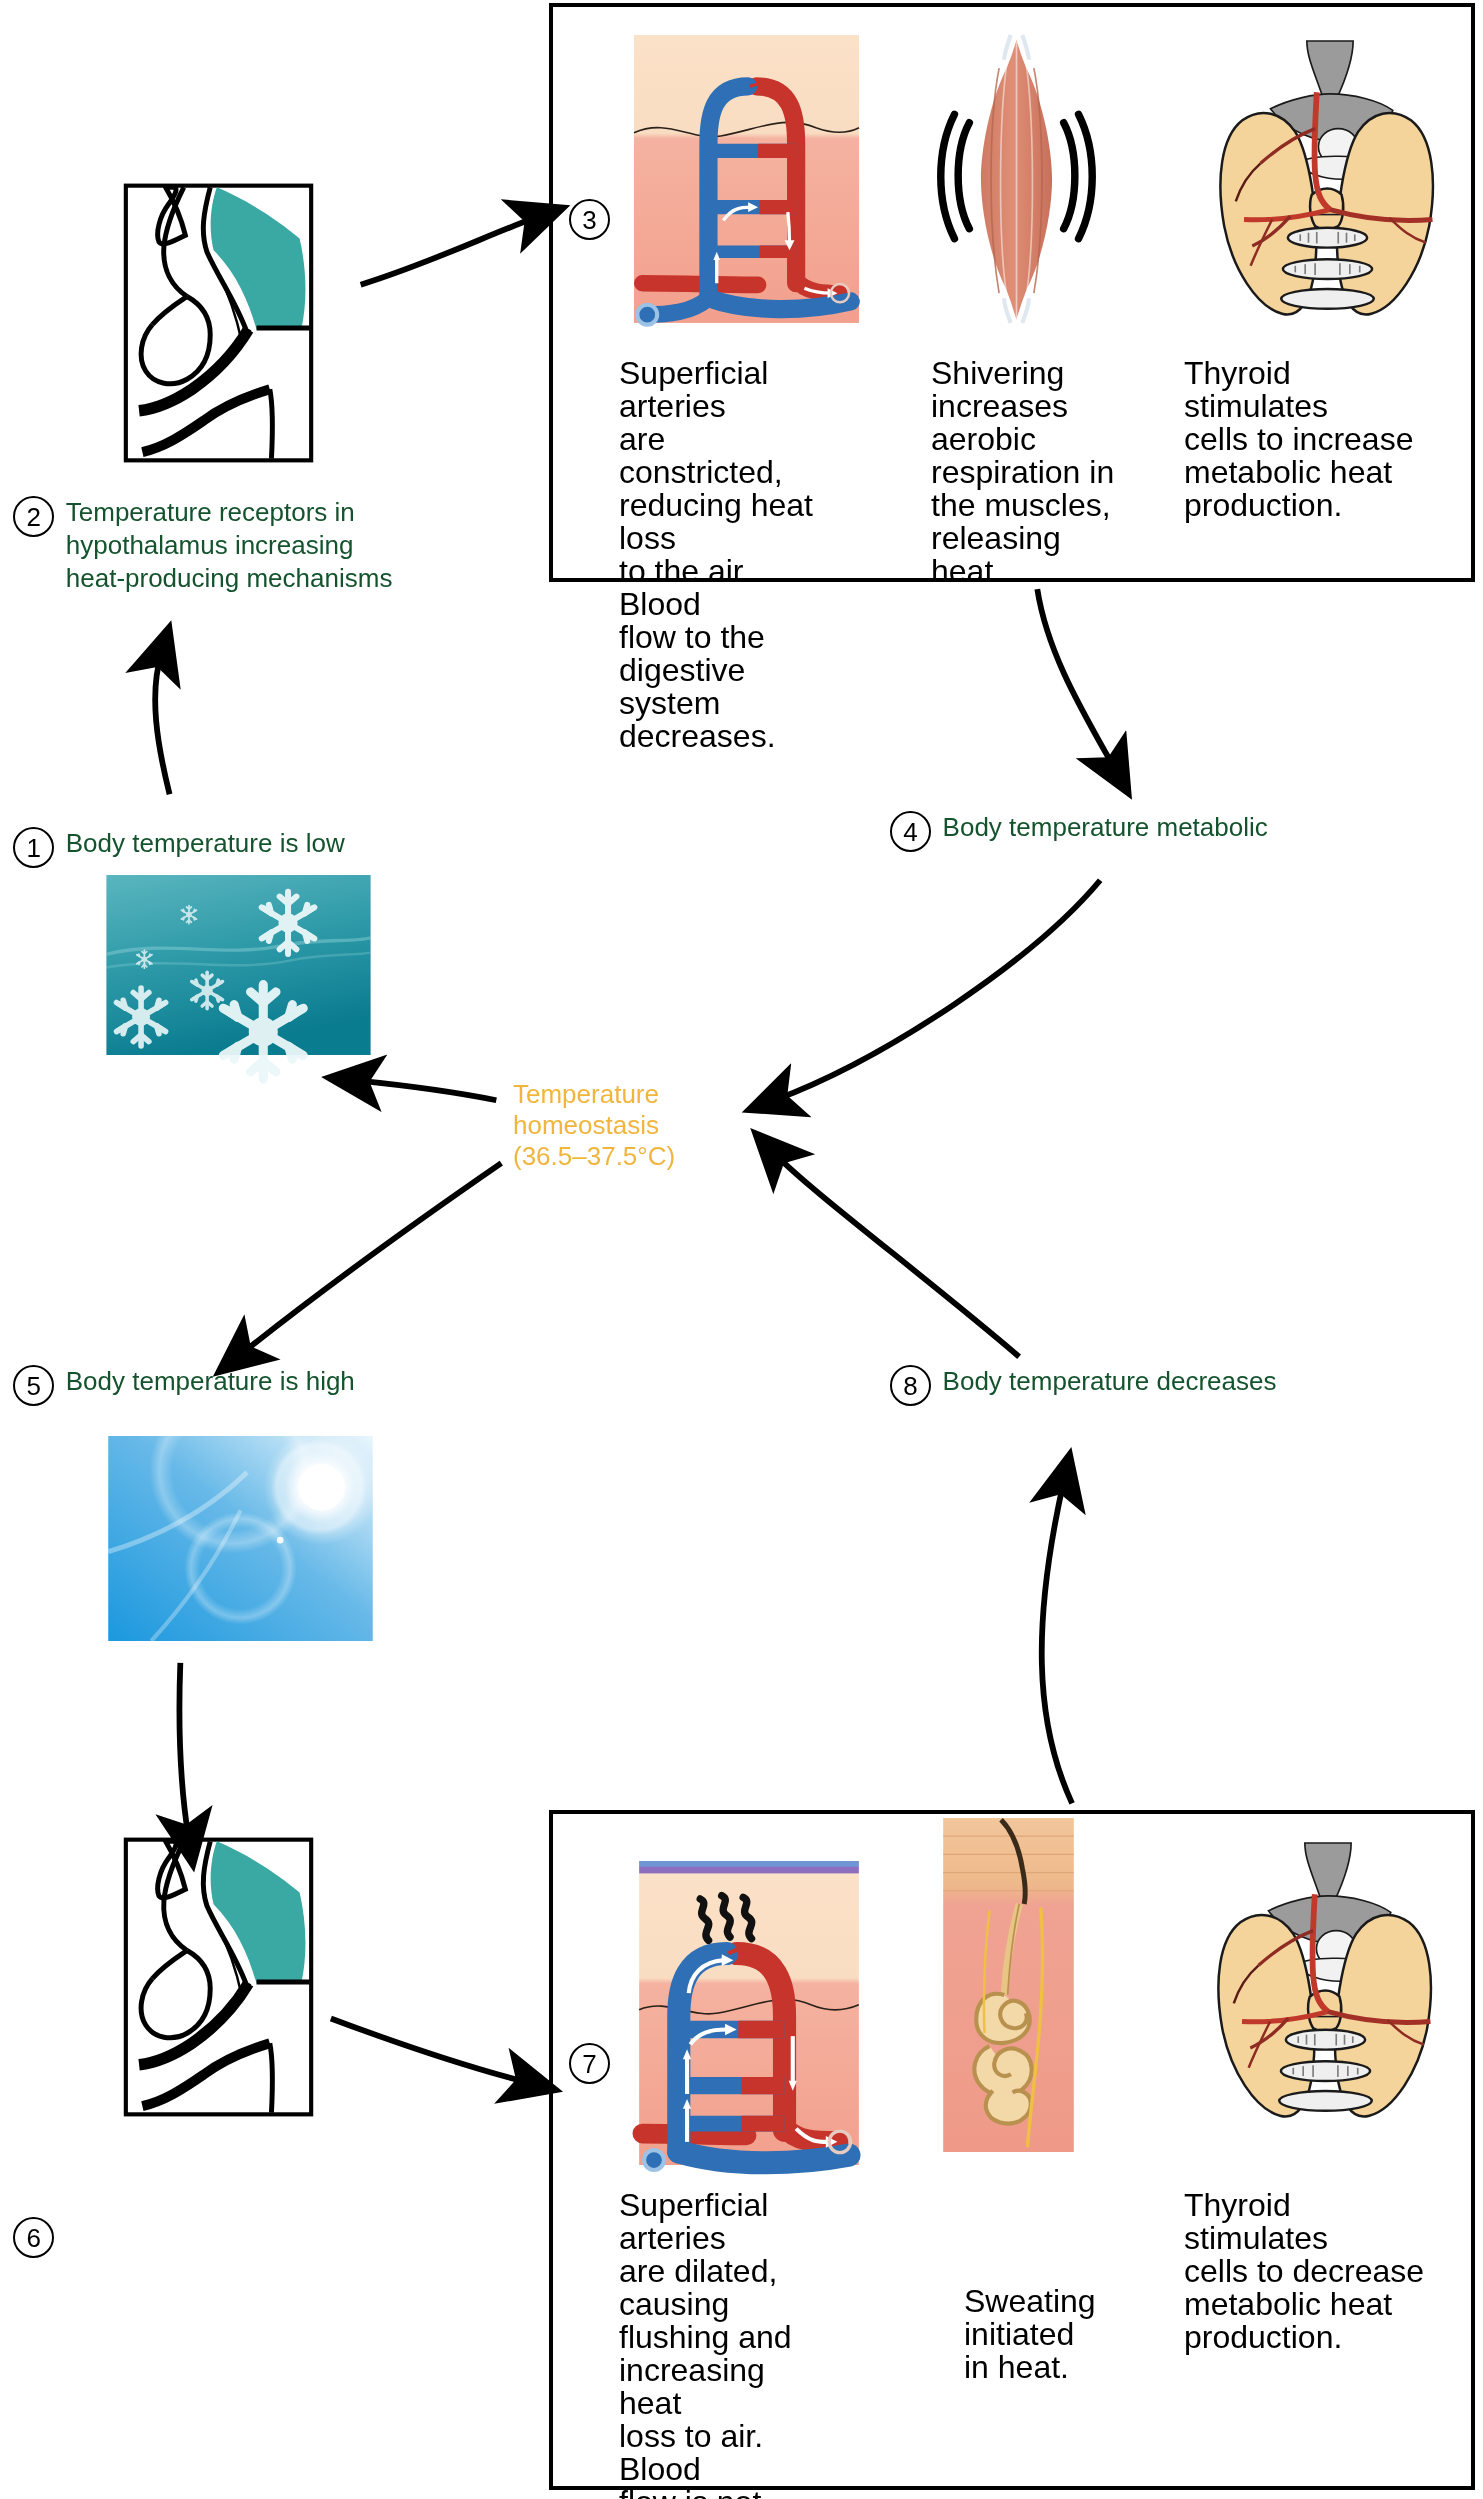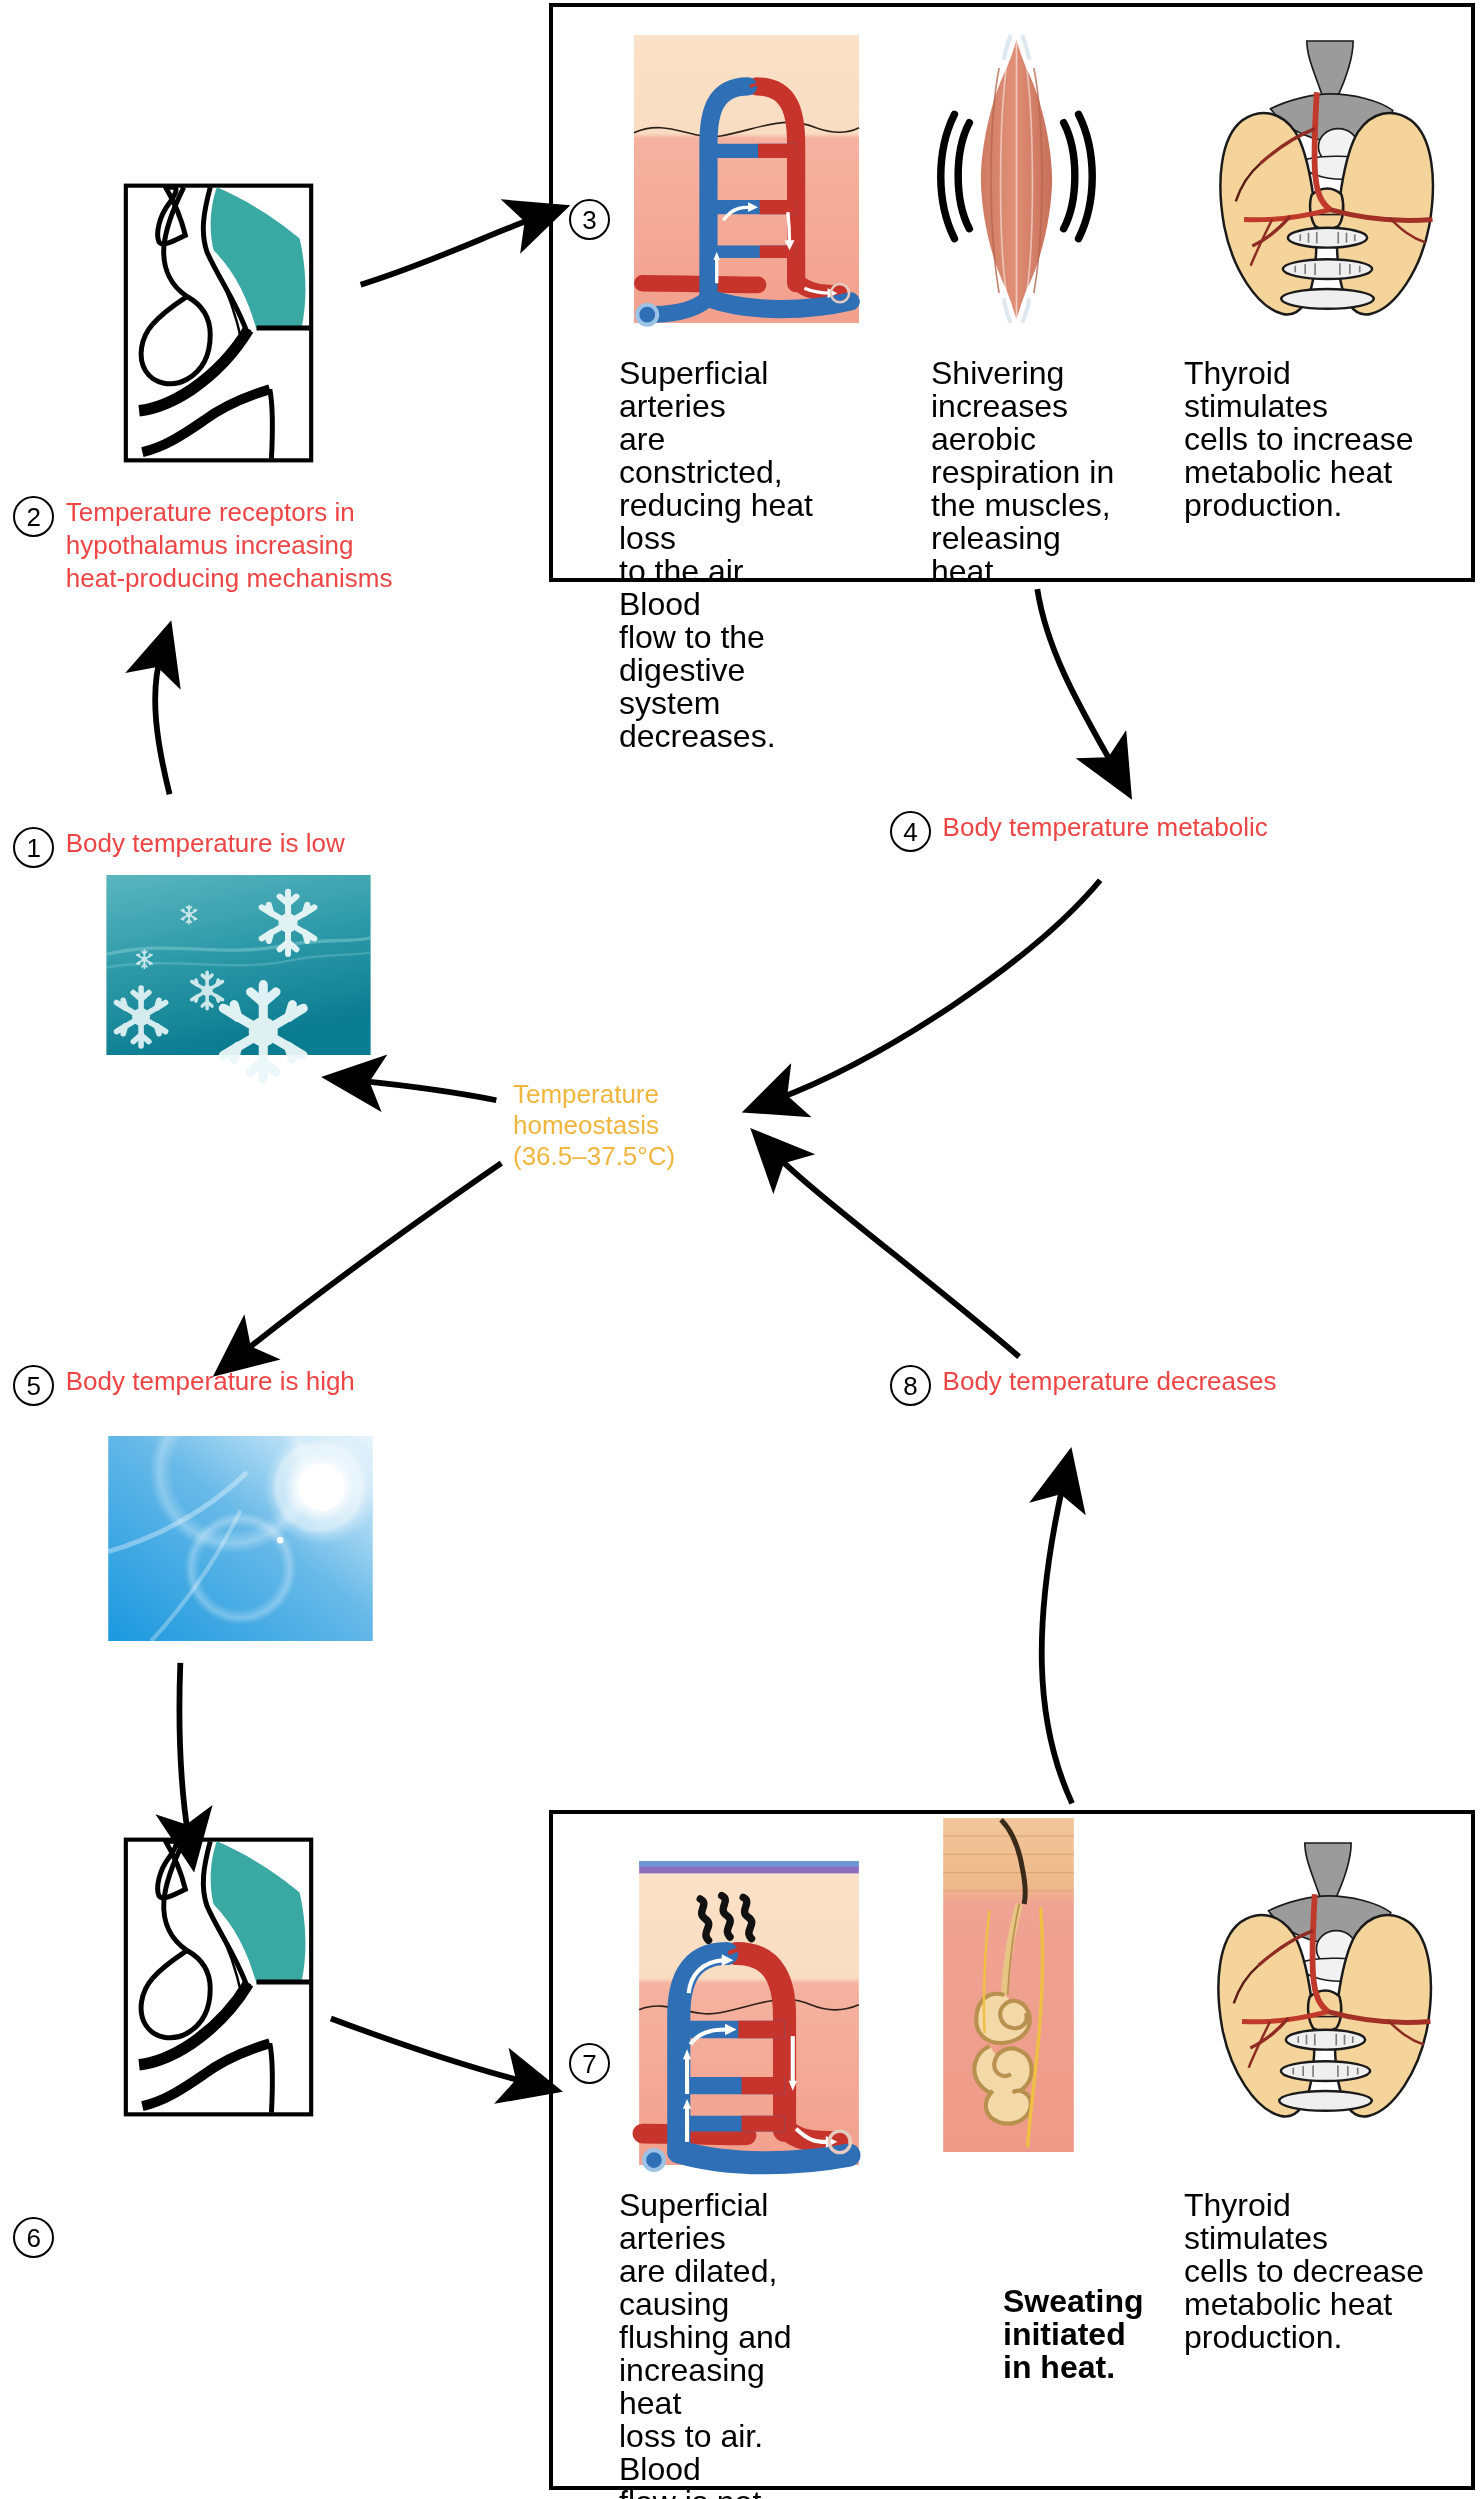--- a/index.html
+++ b/index.html
@@ -1,19 +1,19 @@
 <!DOCTYPE html>
 <html style="font-size:13.2px"><head>
 <meta charset="utf-8">
 <style>
   html,body{margin:0;padding:0;background:#fff;}
   body{width:1484px;height:2500px;position:relative;
        font-family:"Liberation Sans","DejaVu Sans",sans-serif;color:#000;}
   .abs{position:absolute;}
-  .txt{font-size:26px;line-height:33px;color:#ef4444;}
+  .txt{font-size:26px;line-height:33px;color:#14532d;}
   .num{width:41px;height:41px;border:2.5px solid #000;border-radius:50%;
        display:flex;align-items:center;justify-content:center;
        font-size:26px;line-height:1;box-sizing:border-box;background:#fff;}
   .step-row{display:flex;align-items:flex-start;gap:11.6px;}
   .panel{border:4.1px solid #000;background:#fff;box-sizing:border-box;}
   .col-txt{font-size:32px;line-height:33px;}
   .center-label{color:#f0b53c;font-size:26px;line-height:31px;text-align:left;}
   svg{display:block;overflow:visible;}
   .arrow{position:absolute;left:0;top:0;width:1484px;height:2500px;pointer-events:none;}
 </style>
@@ -484,21 +484,21 @@
 <div class="abs col-txt" style="left:619px;top:2189px;width:207px;">
   <div>Superficial arteries</div>
   <div>are dilated, causing</div>
   <div>flushing and</div>
   <div>increasing heat</div>
   <div>loss to air. Blood</div>
   <div>flow is not diverted</div>
   <div>away from the</div>
 
 </div>
-<div class="abs col-txt" style="left:1003px;top:2285px;width:174px;font-weight:bold;">
+<div class="abs col-txt" style="left:964px;top:2285px;width:174px;">
   <div>Sweating</div>
   <div>initiated</div>
   <div>in heat.</div>
 </div>
 <div class="abs col-txt" style="left:1184px;top:2189px;width:248px;">
   <div>Thyroid stimulates</div>
   <div>cells to decrease</div>
   <div>metabolic heat</div>
   <div>production.</div>
 </div>

